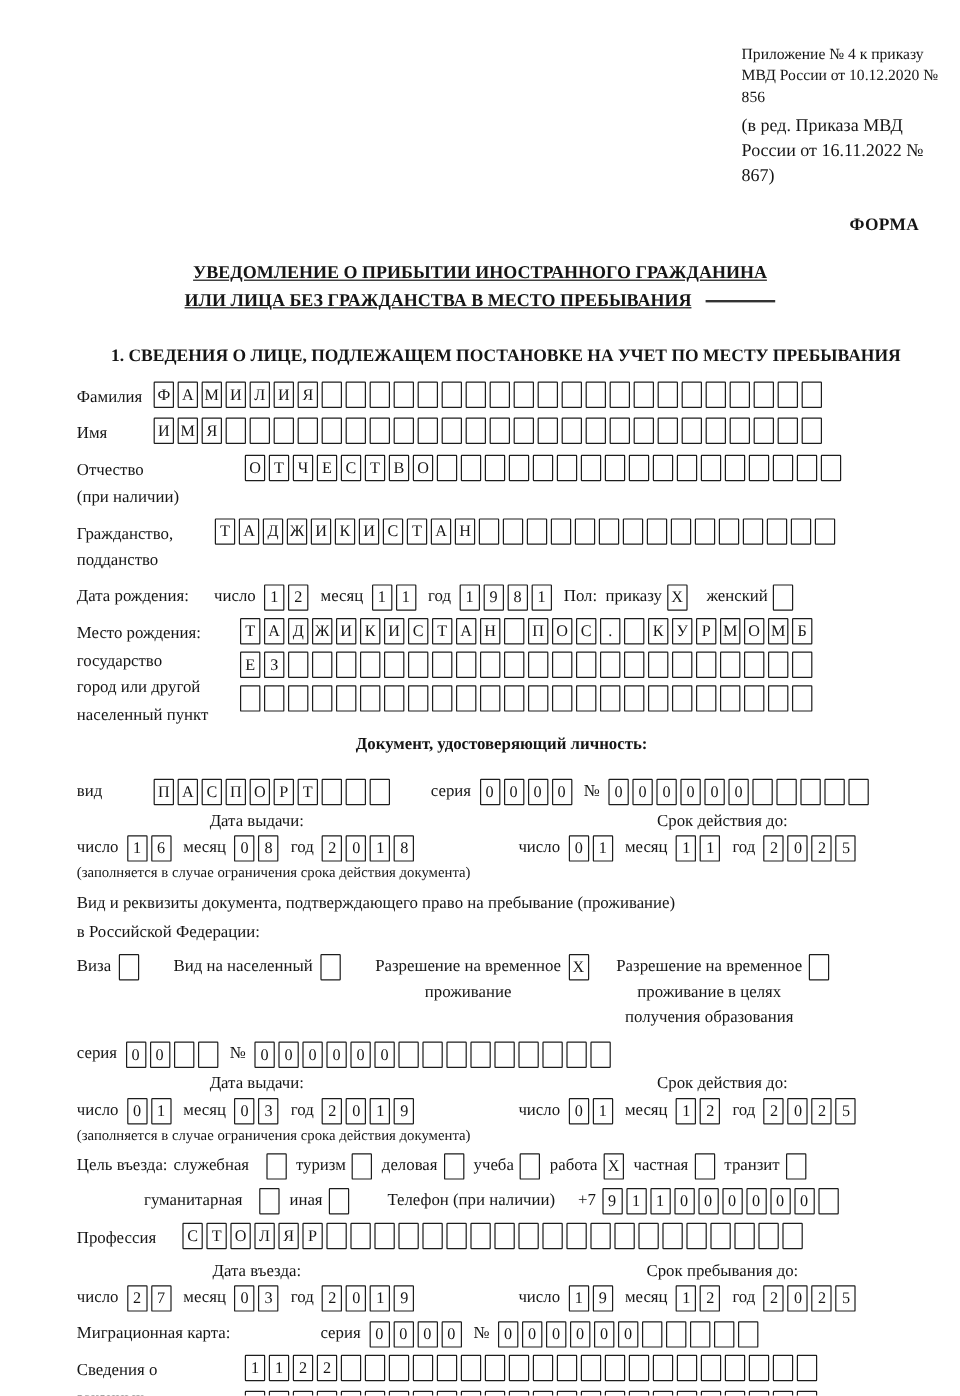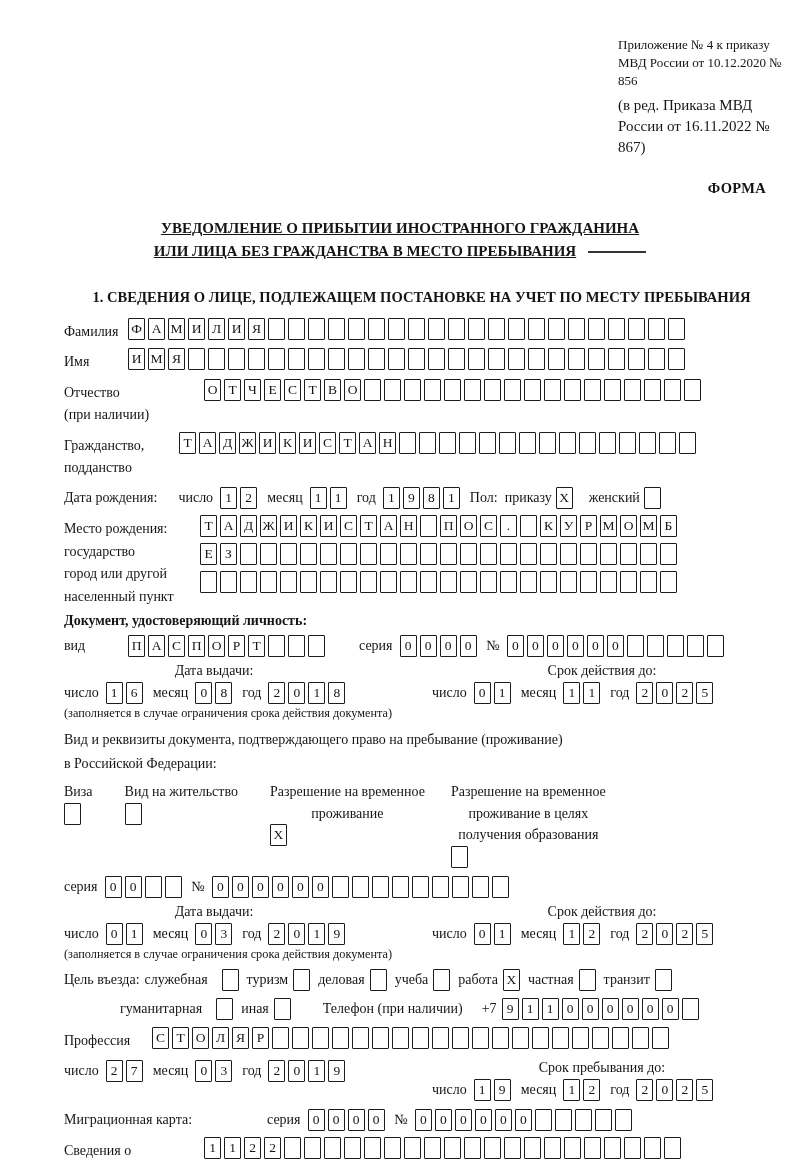--- a/index.html
+++ b/index.html
@@ -39,34 +39,34 @@
     font-size: 13.5px; line-height: 19px; vertical-align: middle; background:#fff;
   }
 
   .inline { display: flex; align-items: center; flex-wrap: nowrap; }
   .it { margin-right: 7px; white-space: nowrap; }
   .gap14 { margin-left: 14px; }
   .gap24 { margin-left: 24px; }
 
   .colrows .boxes { display: block; margin-bottom: 6px; }
 
-  .doc-heading { text-align: left; font-weight: bold; font-size: 14px; margin: 4px 0 6px 0; }
+  .doc-heading { text-align: center; font-weight: bold; font-size: 14px; margin: 4px 0 20px 0; }
 
   .dates { display: flex; margin-bottom: 2px; }
   .dcol-l { width: 368px; flex: none; }
   .dcol-r { flex: 1; }
   .dhead { text-align: center; font-size: 14px; margin-bottom: 3px; }
   .dhead-l { width: 300px; }
   .dgrp { display: flex; align-items: center; }
   .note-r { font-size: 12.3px; margin: 1px 0 7px 0; }
 
   .para { line-height: 1.75; margin: 4px 0 2px 0; }
 
   .optrow { display: flex; align-items: flex-start; margin: 4px 0 8px 0; }
-  .opt { display: flex; align-items: flex-start; flex-direction: column; }
+  .opt { display: flex; align-items: flex-start; }
   .opt .txt { white-space: pre-line; text-align: center; line-height: 1.55; margin-right: 6px; }
   .opt .txt-l { text-align: left; } .og2 { margin-left: 26px; } .og3 { margin-left: 20px; }
 
   .purl { display: flex; align-items: center; margin-bottom: 7px; }
   .purl .it { margin-right: 5px; }
   .pgap { margin-left: 9px; }
 
   .reps { display: flex; }
   .reps-rows .boxes { display: block; margin-bottom: 8px; }
 </style>
@@ -181,21 +181,21 @@
 
     <div class="para" style="white-space:pre-line;">Вид и реквизиты документа, подтверждающего право на пребывание (проживание)
 в Российской Федерации:</div>
 
     <div class="optrow">
       <div class="opt">
         <span class="txt txt-l">Виза</span>
         <span class="boxes"><span class="cb"></span></span>
       </div>
       <div class="opt og2">
-        <span class="txt txt-l">Вид на жительство</span>
+        <span class="txt txt-l">Вид на населенный</span>
         <span class="boxes"><span class="cb"></span></span>
       </div>
       <div class="opt og2">
         <span class="txt">Разрешение на временное
 проживание</span>
         <span class="boxes"><span class="cb">X</span></span>
       </div>
       <div class="opt og3">
         <span class="txt">Разрешение на временное
 проживание в целях
@@ -265,20 +265,21 @@
       <span class="boxes it"><span class="cb">9</span><span class="cb">1</span><span class="cb">1</span><span class="cb">0</span><span class="cb">0</span><span class="cb">0</span><span class="cb">0</span><span class="cb">0</span><span class="cb">0</span><span class="cb"></span></span>
     </div>
 
     <div class="frow">
       <div class="lbl w88">Профессия</div>
       <div class="boxes"><span class="cb">С</span><span class="cb">Т</span><span class="cb">О</span><span class="cb">Л</span><span class="cb">Я</span><span class="cb">Р</span><span class="cb"></span><span class="cb"></span><span class="cb"></span><span class="cb"></span><span class="cb"></span><span class="cb"></span><span class="cb"></span><span class="cb"></span><span class="cb"></span><span class="cb"></span><span class="cb"></span><span class="cb"></span><span class="cb"></span><span class="cb"></span><span class="cb"></span><span class="cb"></span><span class="cb"></span><span class="cb"></span><span class="cb"></span><span class="cb"></span></div>
     </div>
 
     <div class="dates" style="margin-top:8px;">
       <div class="dcol-l">
+        <div class="dhead dhead-l">Дата въезда:</div>
         <div class="dgrp">
           <span class="it">число</span>
           <span class="boxes it"><span class="cb">2</span><span class="cb">7</span></span>
           <span class="it">месяц</span>
           <span class="boxes it"><span class="cb">0</span><span class="cb">3</span></span>
           <span class="it">год</span>
           <span class="boxes it"><span class="cb">2</span><span class="cb">0</span><span class="cb">1</span><span class="cb">9</span></span>
         </div>
       </div>
       <div class="dcol-r">

